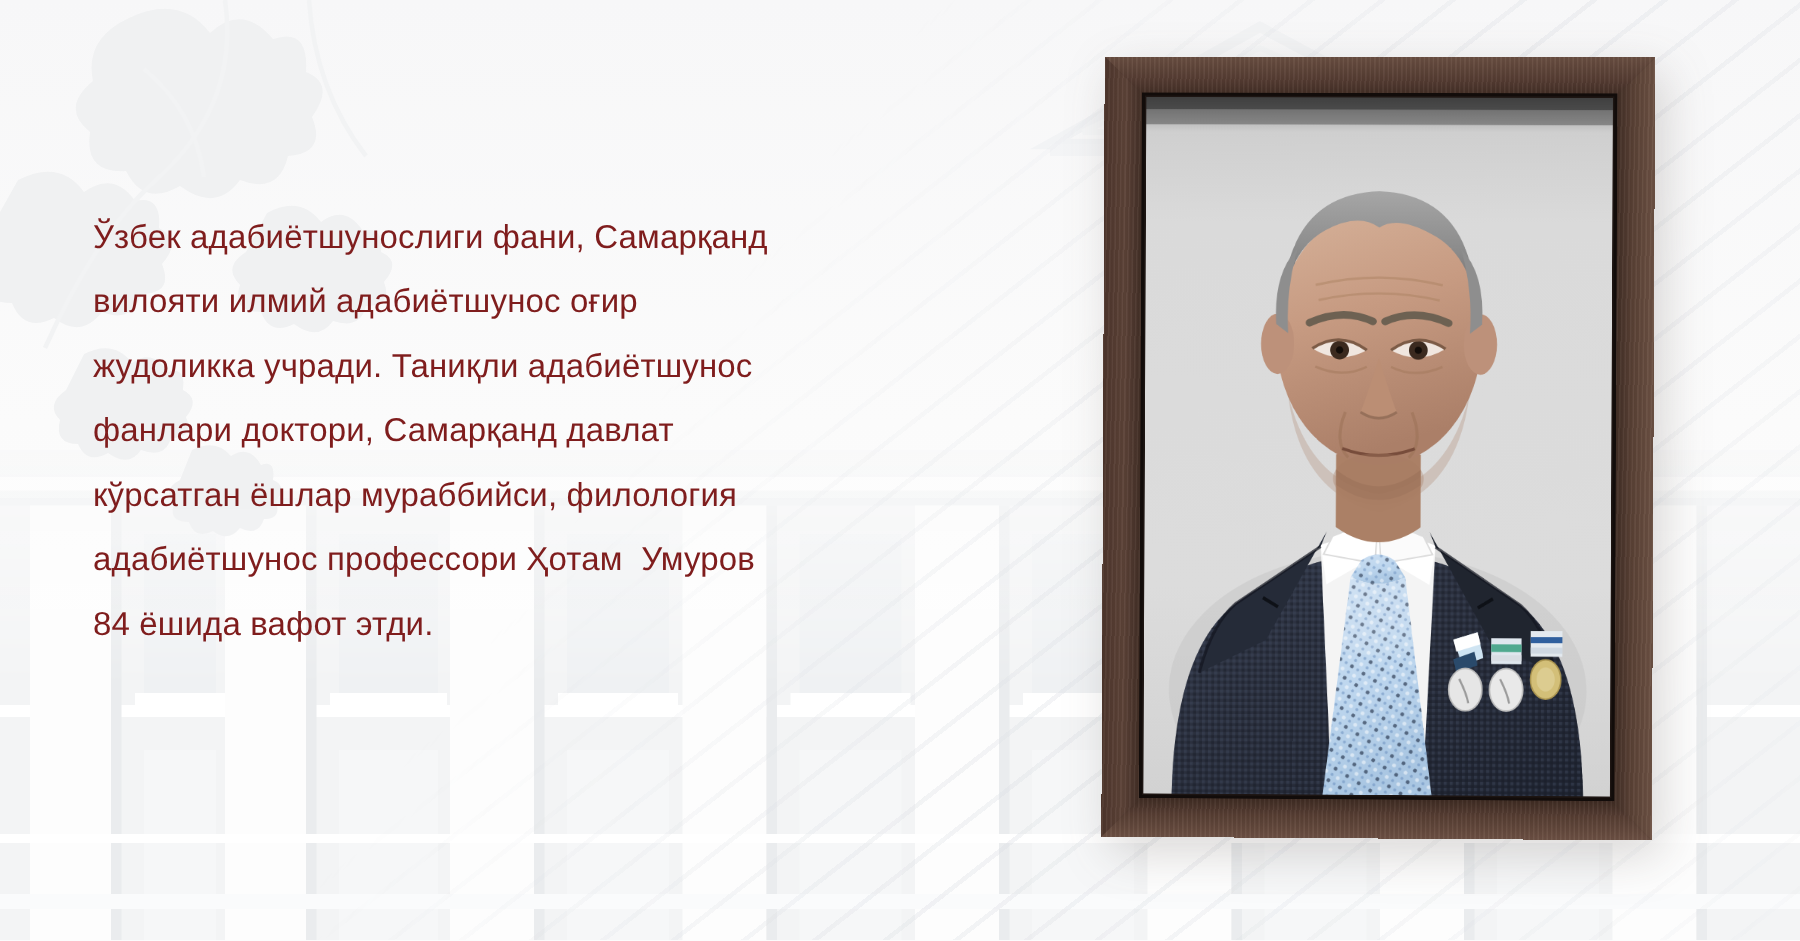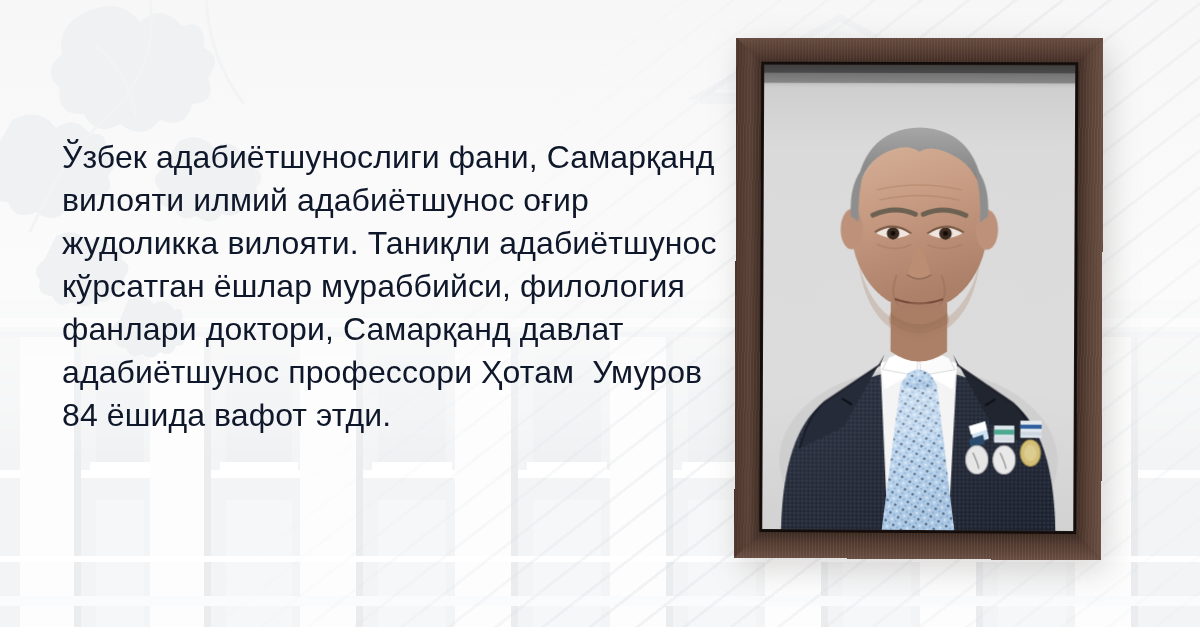--- a/index.html
+++ b/index.html
@@ -48,23 +48,23 @@
     opacity:.75;
   }
 
   
   .text-block {
     position:absolute;
     left:62px; top:136px;
     width:660px;
   }
   .text-line {
-    font-size:32px;
+    font-size:22px;
     line-height:43px;
-    color:#0f172a;
+    color:#7f1d1d;
     letter-spacing:.1px;
     white-space:pre;
   }
 
   
   .frame-wrap {
     position:absolute;
     left:735px; top:38px;
     width:367px; height:521px;
     filter:drop-shadow(6px 10px 16px rgba(70,60,55,.20));
@@ -229,23 +229,23 @@
         <path d="M96 46 q34 28 40 72"></path>
       </g>
     </svg>
   </div>
 
   <div class="bg-streaks"></div>
 
   <div class="text-block">
     <div class="text-line">Ўзбек адабиётшунослиги фани, Самарқанд</div>
     <div class="text-line">вилояти илмий адабиётшунос оғир</div>
-    <div class="text-line">жудоликка вилояти. Таниқли адабиётшунос</div>
+    <div class="text-line">жудоликка учради. Таниқли адабиётшунос</div>
+    <div class="text-line">фанлари доктори, Самарқанд давлат</div>
     <div class="text-line">кўрсатган ёшлар мураббийси, филология</div>
-    <div class="text-line">фанлари доктори, Самарқанд давлат</div>
     <div class="text-line">адабиётшунос профессори Ҳотам  Умуров</div>
     <div class="text-line">84 ёшида вафот этди.</div>
   </div>
 
   <div class="frame-wrap">
     <div class="frame">
 
       <div class="rail rail-top"></div>
       <div class="rail rail-bottom"></div>
       <div class="rail rail-left"></div>

